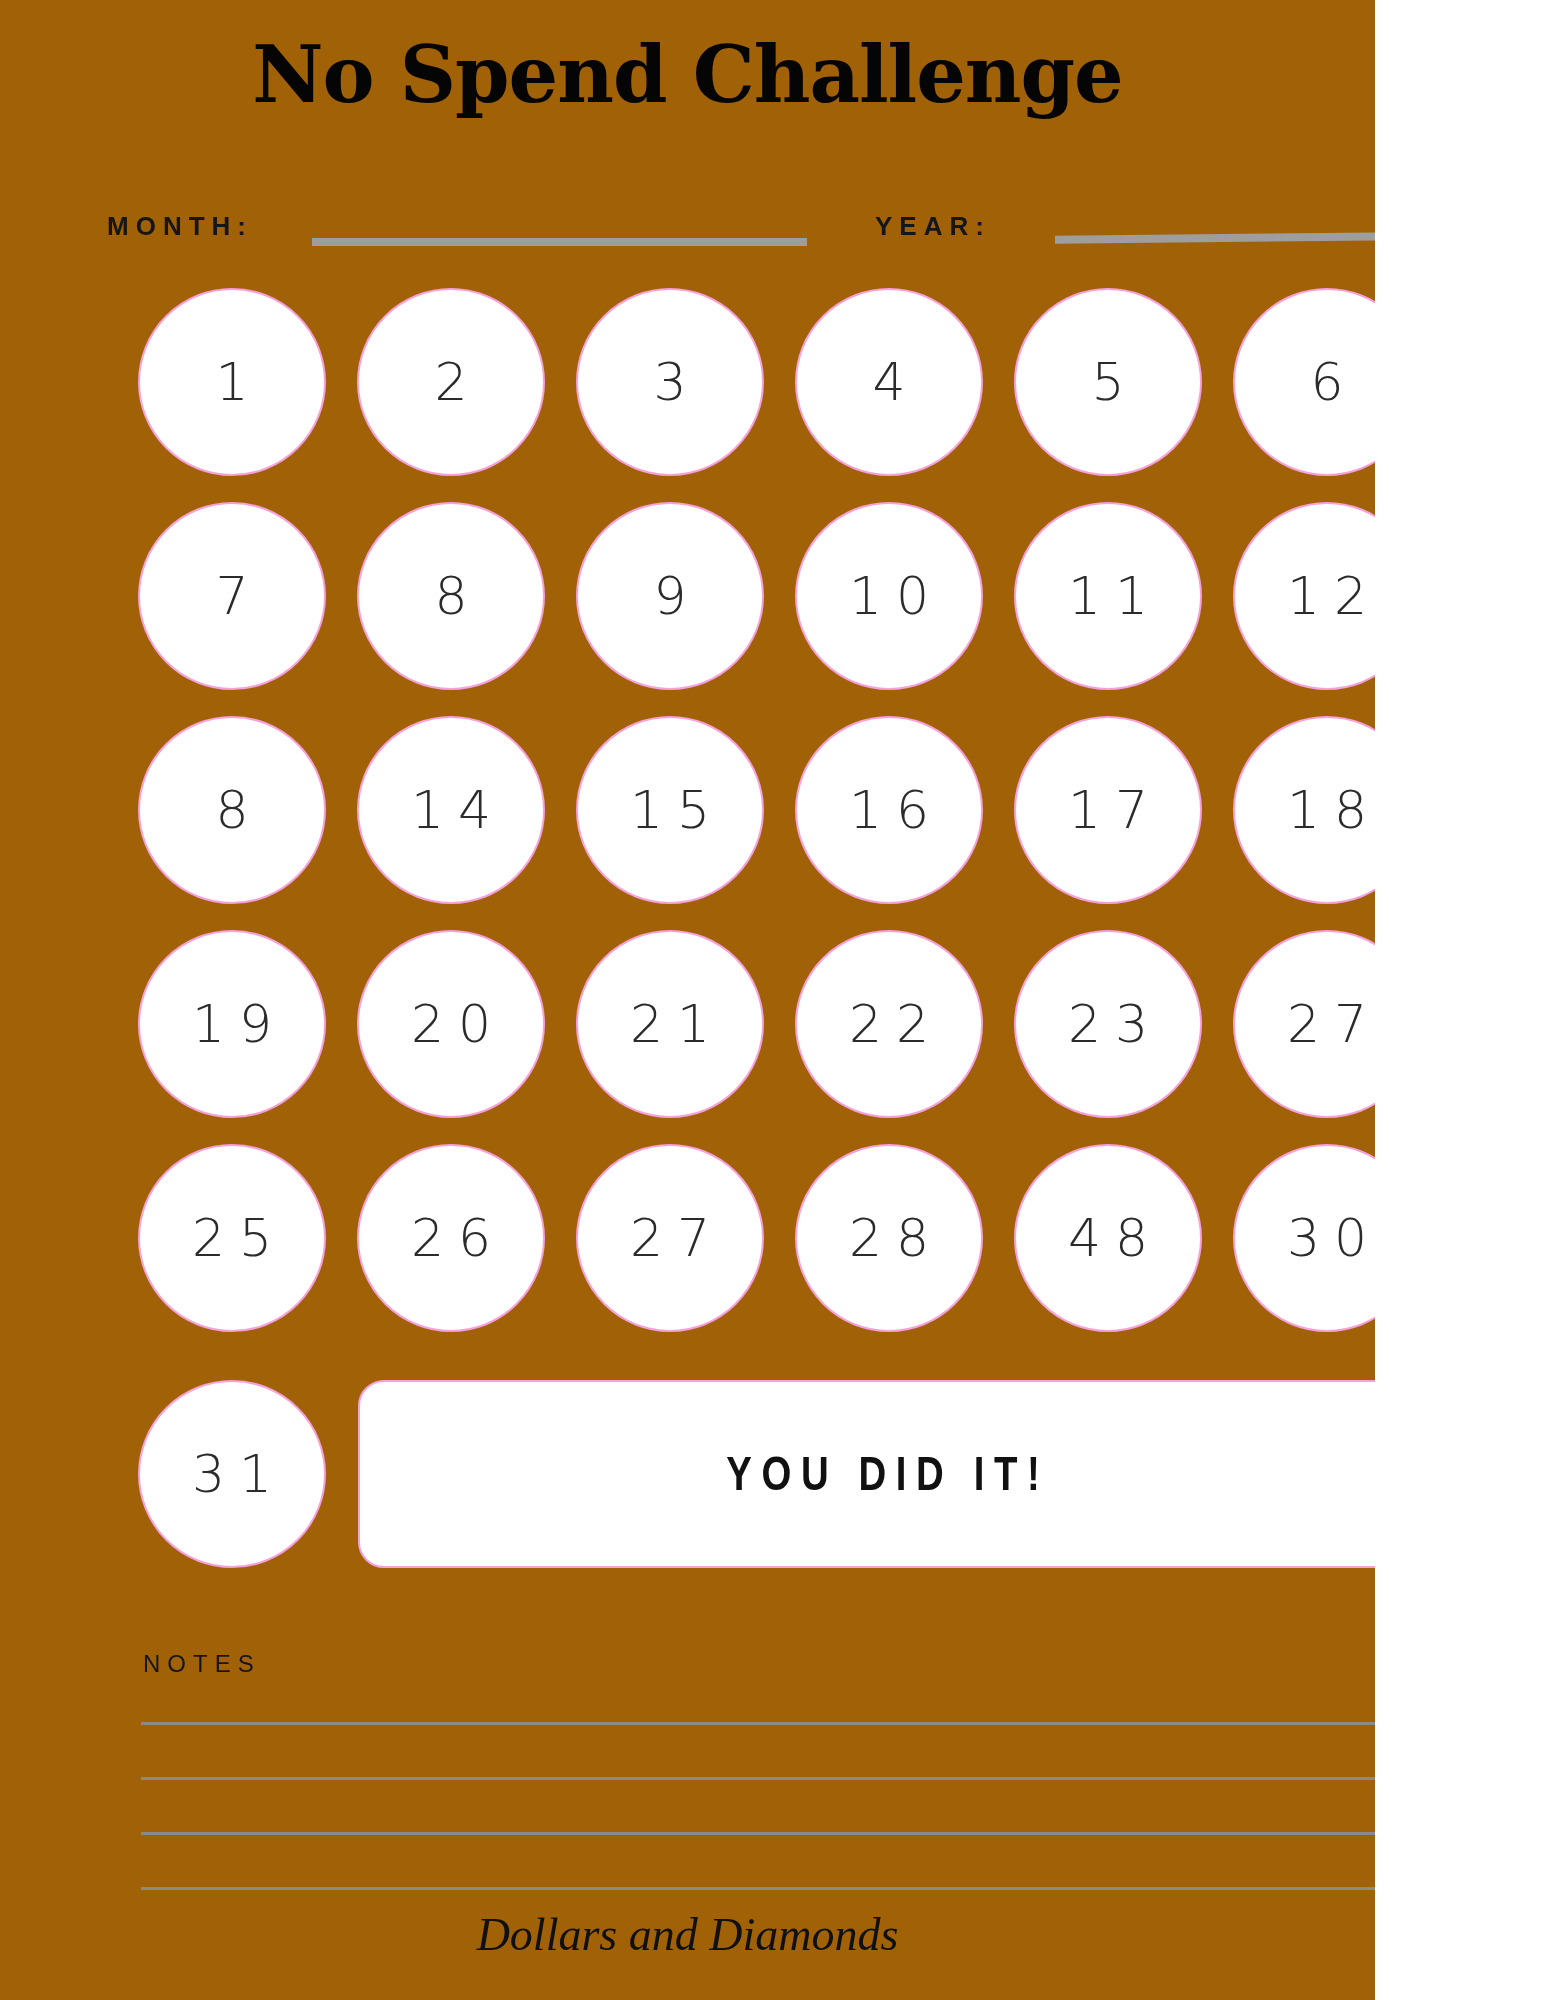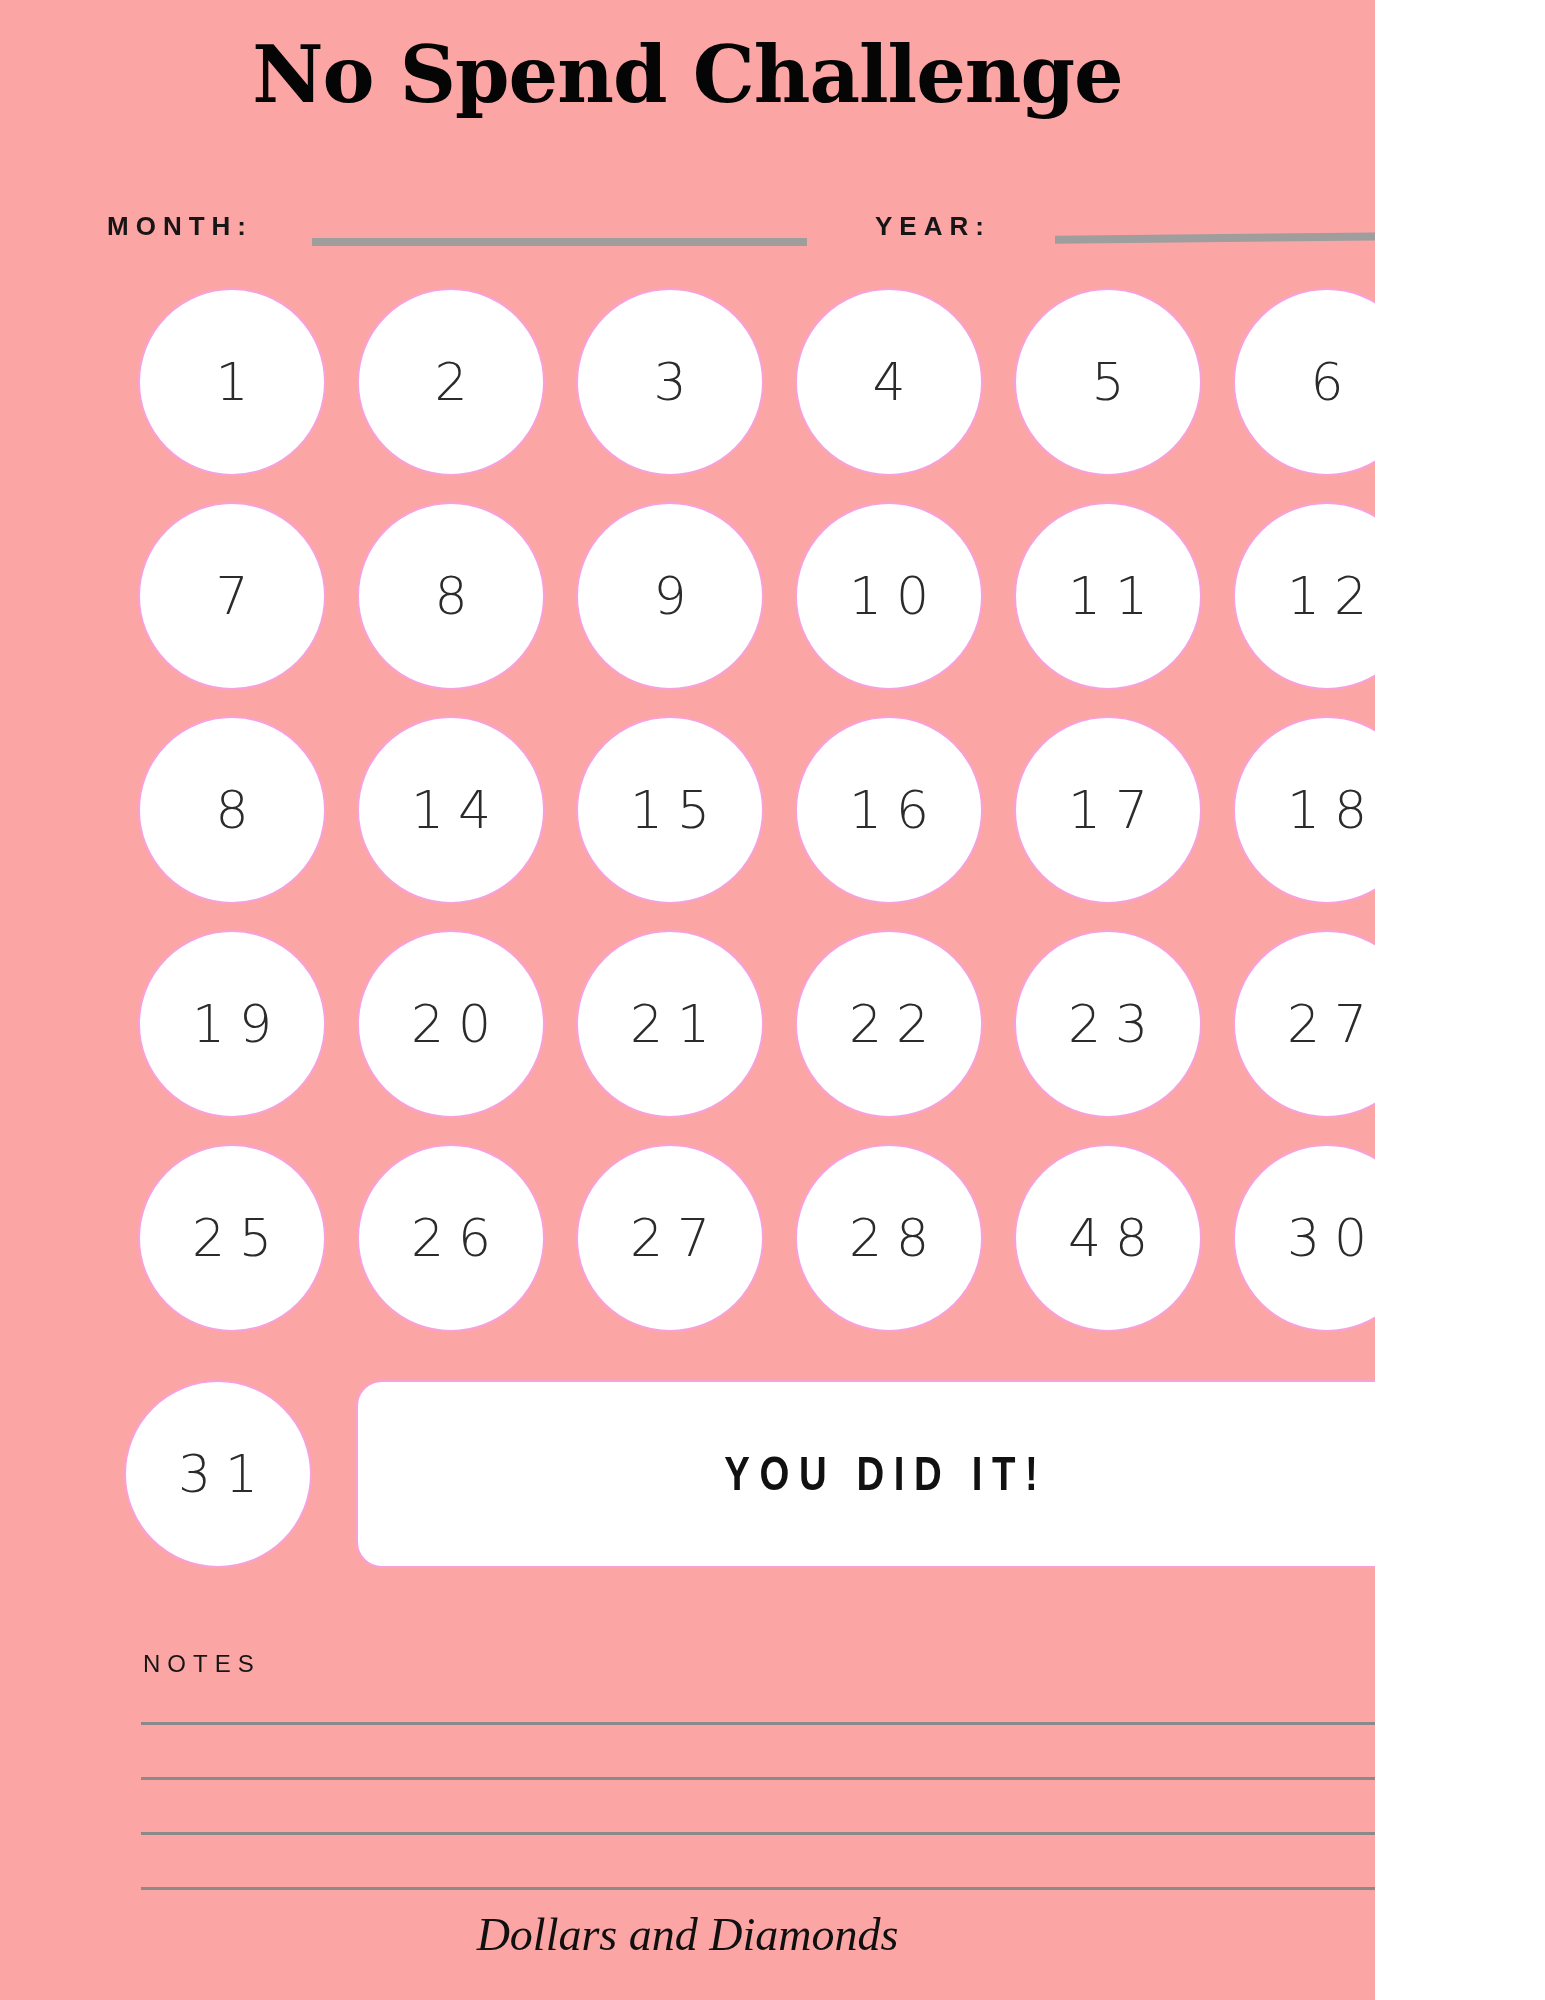--- a/index.html
+++ b/index.html
@@ -1,17 +1,17 @@
 <!DOCTYPE html>
 <html style="--pink: #f8a0da; --underline-gray: #9e9e9e; --notes-gray: #8a8a8a;"><head>
 <meta charset="utf-8">
 <style>
   html,body { margin:0; padding:0; background:#ffffff; }
   .page {
-    position:relative; width:1375px; height:2000px; background:#fca5a5;
+    position:relative; width:1375px; height:2000px; background:#a16207;
     font-family:"Liberation Sans", sans-serif; overflow:hidden;
   }
   .title {
     position:absolute; top:36px; left:0; right:0; text-align:center;
     font-family:"DejaVu Serif","Liberation Serif",serif;
     font-weight:700; font-size:78px; letter-spacing:-1px; color:#050505; line-height:1;
   }
   .field-label {
     position:absolute; font-size:26px; font-weight:700; letter-spacing:7px;
     color:#161616; line-height:1; white-space:nowrap;
@@ -32,22 +32,22 @@
     width:188px; height:188px; border:2px solid var(--pink,#f8a0da);
     border-radius:50%; box-sizing:border-box;
     display:flex; align-items:center; justify-content:center; background:#fff;
   }
   .day-num {
     font-family:"DejaVu Sans", sans-serif; font-weight:300;
     font-size:52px; color:#2b2b2b; letter-spacing:14px; padding-left:14px;
     line-height:1;
   }
   .bottom-row {
-    position:absolute; left:124px; top:1380px;
-    display:flex; align-items:flex-end; gap:44px;
+    position:absolute; left:138px; top:1380px;
+    display:flex; align-items:flex-end; gap:32px;
   }
   .done-box {
     width:1050px; height:188px; border:2px solid var(--pink,#f8a0da);
     border-radius:26px; box-sizing:border-box;
     display:flex; align-items:center; justify-content:center; background:#fff;
   }
   .done-label {
     font-size:48px; font-weight:700; letter-spacing:12px; padding-left:12px;
     color:#111111; transform:scaleX(0.8); white-space:nowrap; line-height:1;
   }

